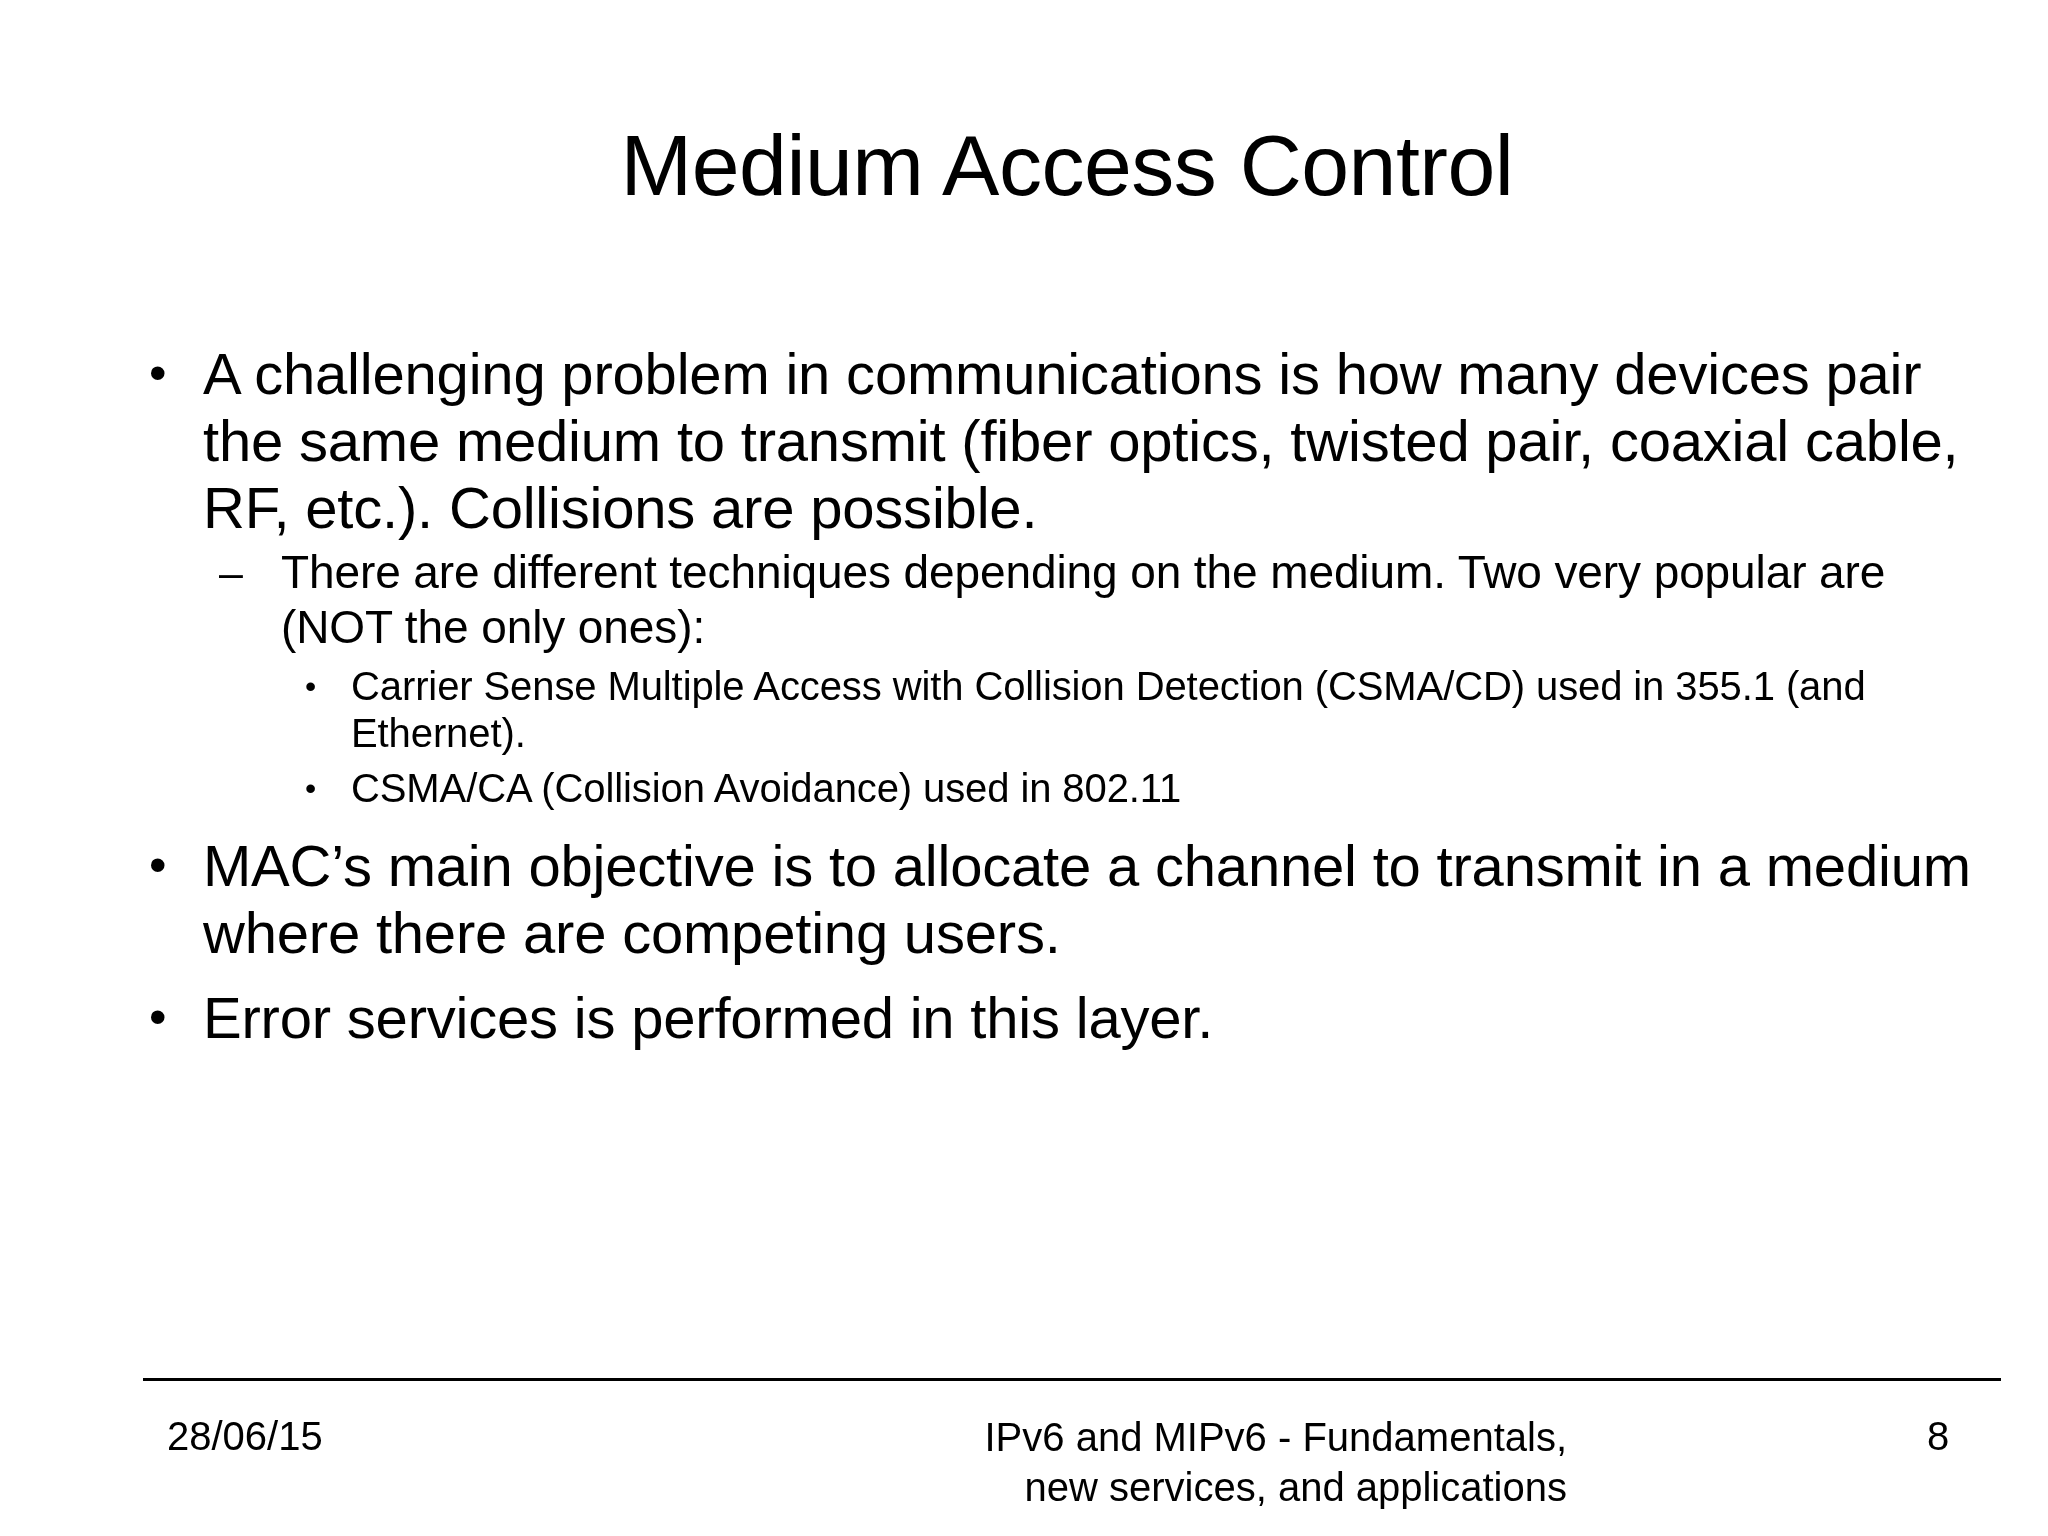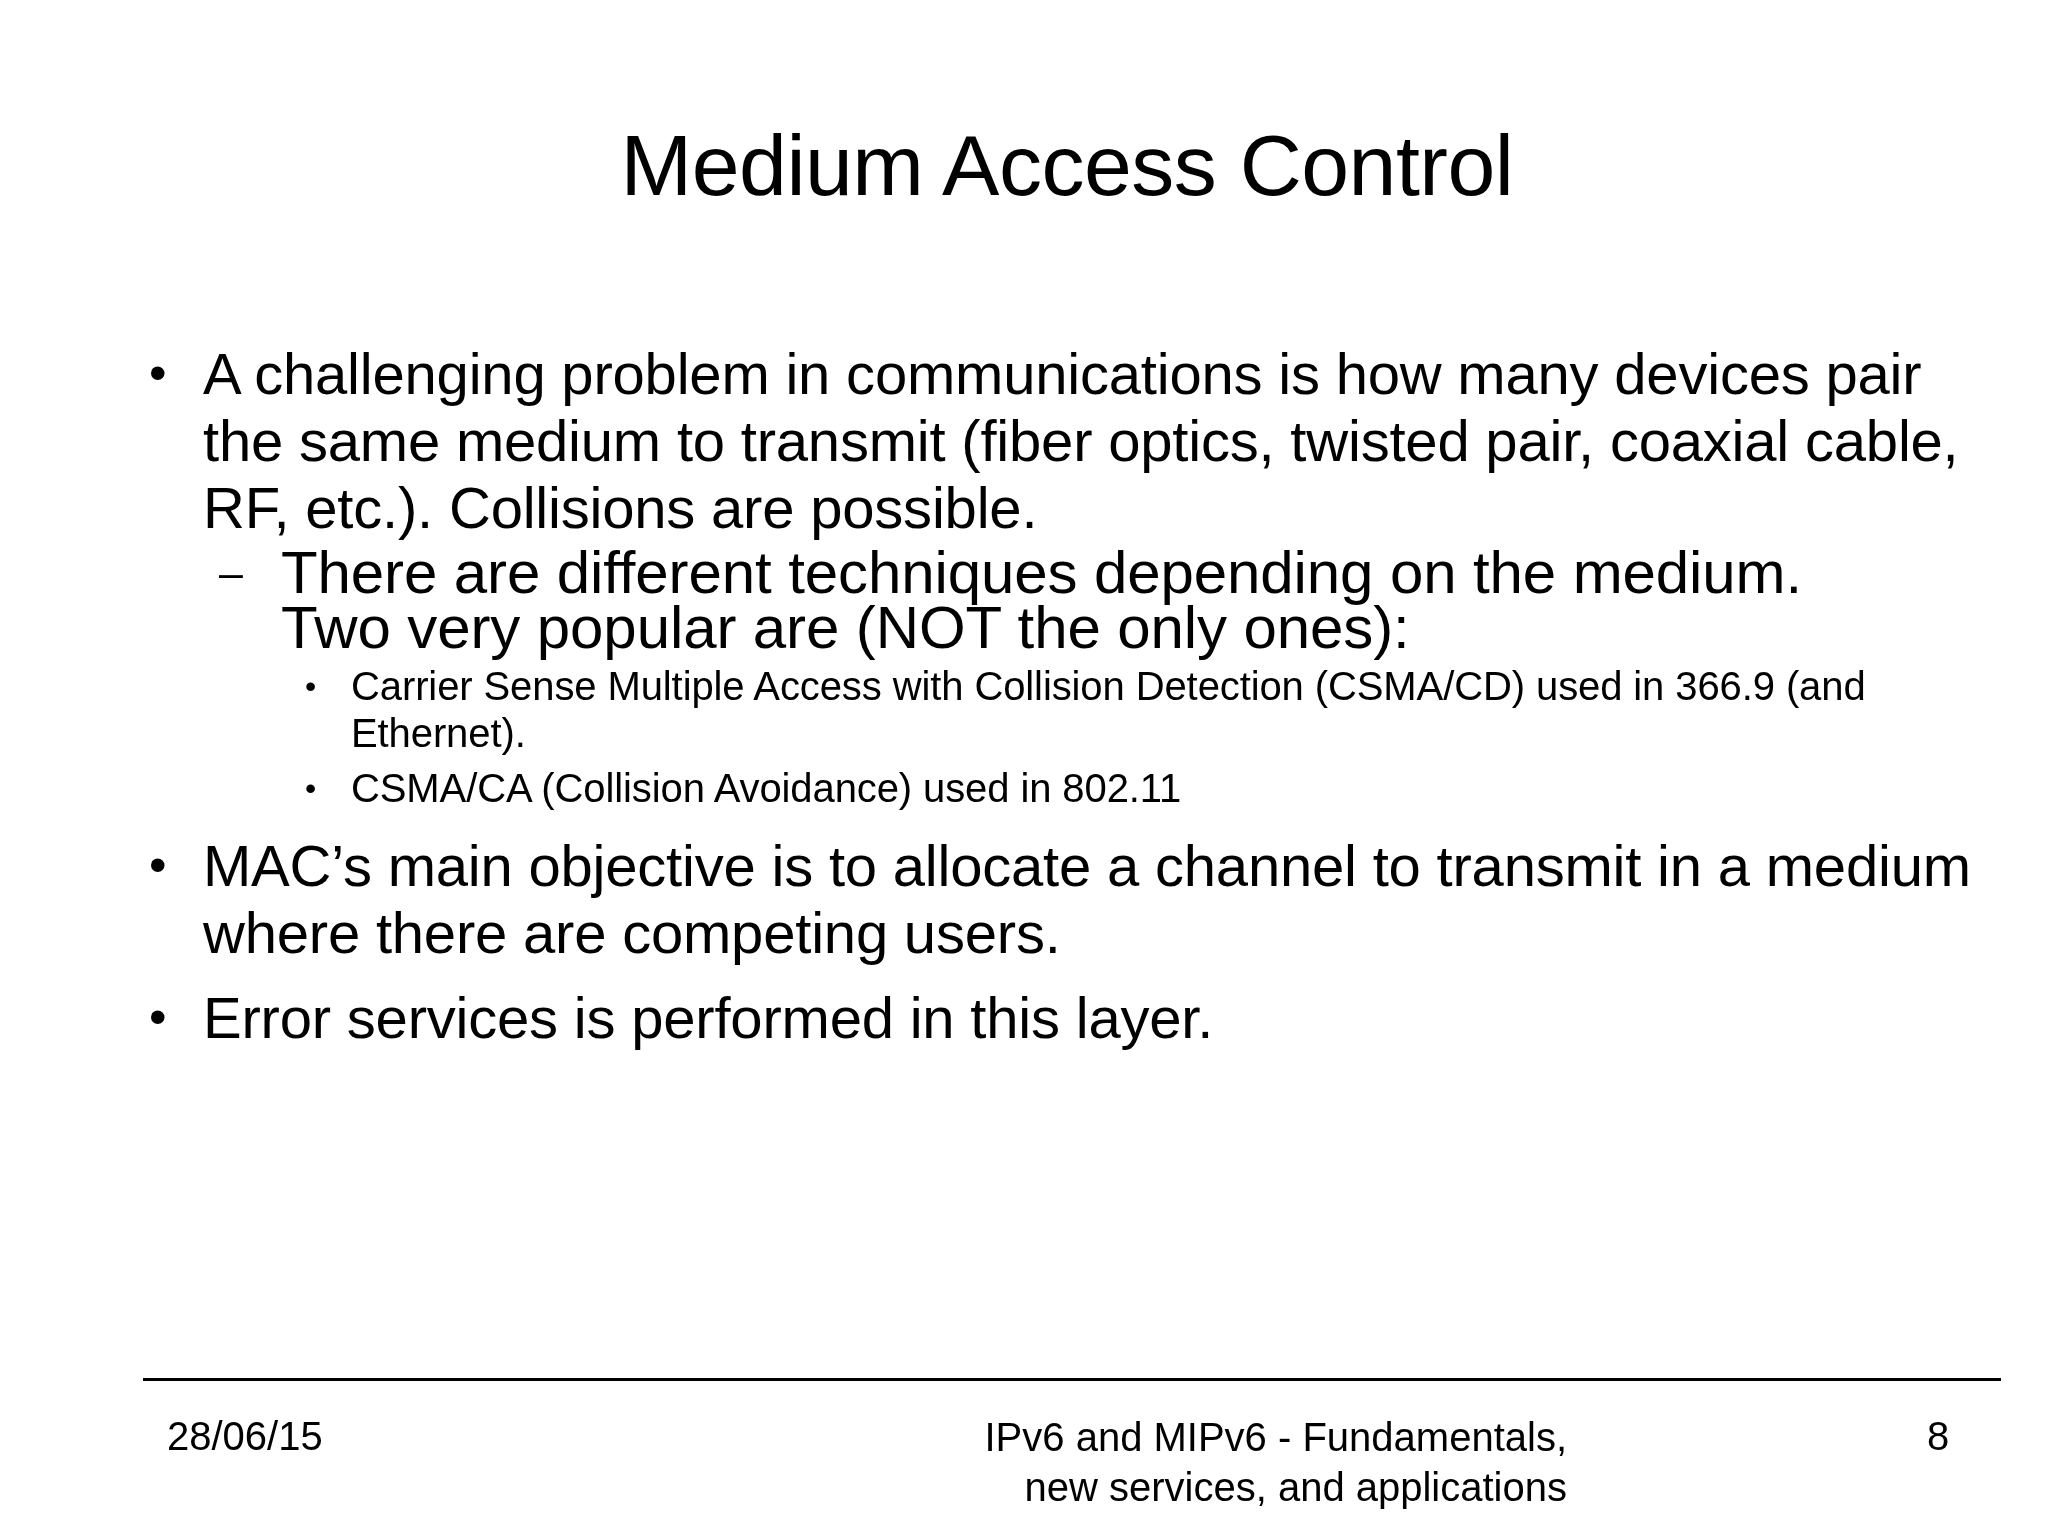--- a/index.html
+++ b/index.html
@@ -78,21 +78,21 @@
   }
   .lvl2 > .marker {
     flex: 0 0 62px;
     font-size: 43px;
     line-height: 55px;
     text-align: left;
     box-sizing: border-box;
   }
   .lvl2 > .text {
     flex: 1 1 auto;
-    font-size: 60px;
+    font-size: 46px;
     line-height: 55px;
     letter-spacing: -0.1px;
     padding-right: 90px;
   }
 
   
   .lvl3 {
     margin-left: 160px;
     margin-top: 8px;
     margin-bottom: 4px;
@@ -166,21 +166,21 @@
       <span class="text">A challenging problem in communications is how many devices pair the same medium to transmit (fiber optics, twisted pair, coaxial cable, RF, etc.). Collisions are possible.</span>
     </div>
 
     <div class="bullet lvl2">
       <span class="marker">–</span>
       <span class="text">There are different techniques depending on the medium. Two very popular are (NOT the only ones):</span>
     </div>
 
     <div class="bullet lvl3">
       <span class="marker">•</span>
-      <span class="text">Carrier Sense Multiple Access with Collision Detection (CSMA/CD) used in 366.9 (and Ethernet).</span>
+      <span class="text">Carrier Sense Multiple Access with Collision Detection (CSMA/CD) used in 355.1 (and Ethernet).</span>
     </div>
 
     <div class="bullet lvl3">
       <span class="marker">•</span>
       <span class="text">CSMA/CA (Collision Avoidance) used in 802.11</span>
     </div>
 
     <div class="spacer-lvl1"></div>
 
     <div class="bullet lvl1">

